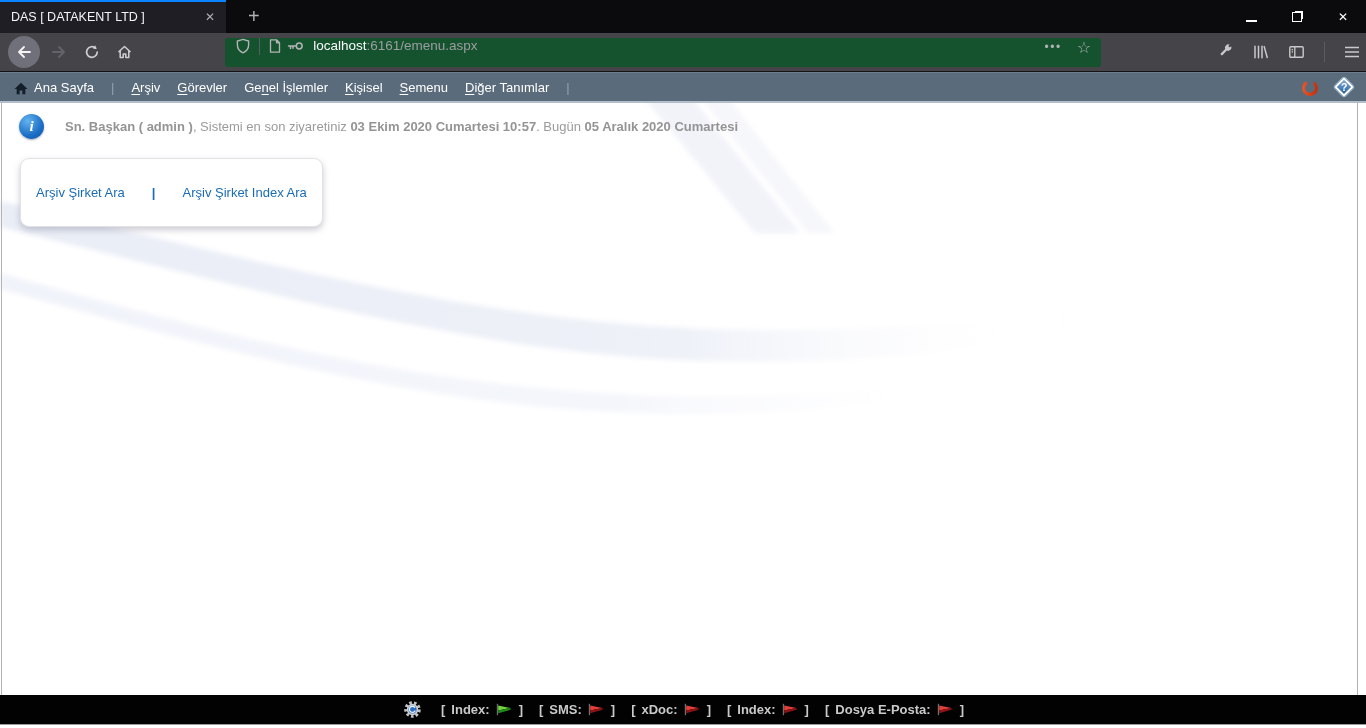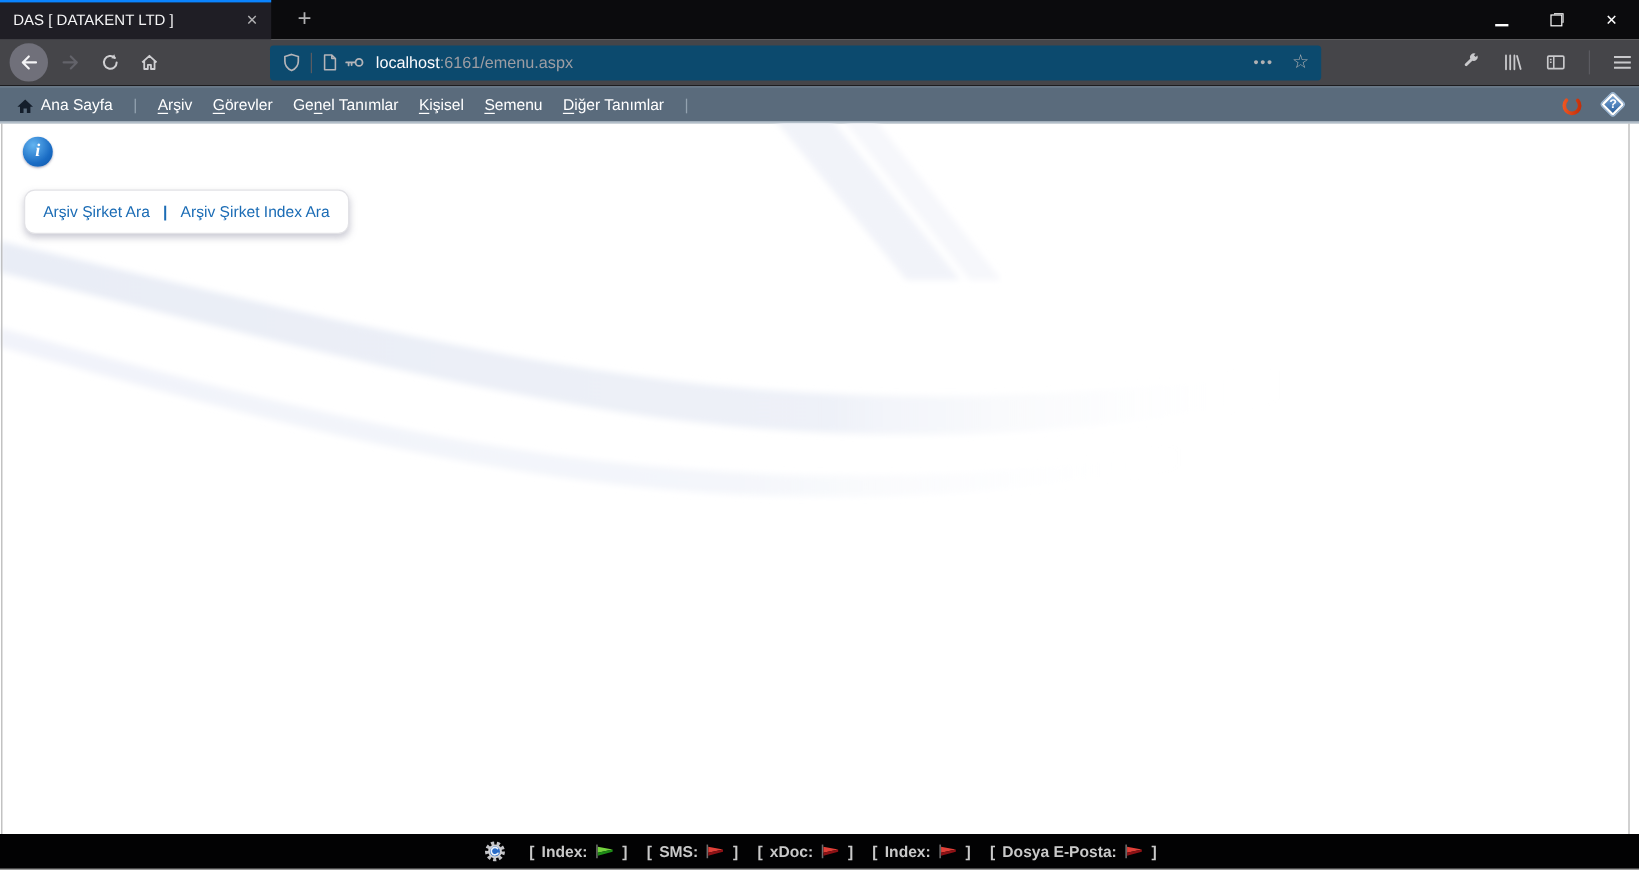--- a/index.html
+++ b/index.html
@@ -26,22 +26,22 @@
   .restore-glyph i{position:absolute;top:0;right:0;width:8px;height:8px;border:1px solid #fff}
   .restore-glyph::after{content:"";position:absolute;bottom:0;left:0;width:8px;height:8px;
     border:1px solid #fff;background:#0b0b0d}
 
   
   .toolbar{position:absolute;top:33px;left:0;width:100%;height:39px;background:#454549;
     border-bottom:1px solid #131316;display:flex;align-items:center;padding-left:8px}
   .tb-btn{display:flex;align-items:center;justify-content:center;cursor:pointer}
   .back-btn{width:32px;height:32px;border-radius:50%;background:#70707a}
   .icon-btn{width:28px;height:28px;border-radius:3px}
-  .urlbar{width:882px;height:29px;background:#0c4a6e;border-radius:3px;display:flex;
-    align-items:center;padding:0 10px;margin-left:87px;cursor:text}
+  .urlbar{width:882px;height:29px;background:#14532d;border-radius:3px;display:flex;
+    align-items:flex-start;padding:0 10px;margin-left:87px;cursor:text}
   .url-sep{width:1px;height:17px;background:#5b5b61;margin:0 8px}
   .url-text{margin-left:9px;font-size:13.5px;color:#9d9da3;white-space:nowrap}
   .url-host{color:#fbfbfe}
   .url-right{margin-left:auto;display:flex;align-items:center;gap:15px}
   .dots{font-size:12px;letter-spacing:1.5px;color:#b1b1b3;cursor:pointer}
   .star{font-size:16px;color:#b1b1b3;cursor:pointer}
   .tb-right{display:flex;align-items:center;gap:8px;margin-left:110px}
   .tb-vsep{width:1px;height:20px;background:#5b5b61;margin:0 5px}
 
   
@@ -65,22 +65,22 @@
   .edge.left{left:1px}
   .edge.right{right:8px}
   .info-row{position:absolute;top:11px;left:19px;display:flex;align-items:center;gap:21px}
   .info-icon{width:25px;height:25px;border-radius:50%;flex:0 0 25px;
     background:radial-gradient(circle at 35% 28%,#63b4f0,#1a6cc4 62%,#0d55a6);
     box-shadow:0 1px 2px rgba(0,0,60,.35);color:#fff;display:flex;align-items:center;
     justify-content:center;font:italic bold 15px "Liberation Serif",serif}
   .info-text{font-size:13px;color:#9b9b9b;white-space:nowrap}
   .info-text .b{font-weight:bold;color:#949494}
   .links-box{position:absolute;top:55px;left:20px;background:#fff;border:1px solid #e2e2e6;
-    border-radius:9px;box-shadow:0 3px 6px rgba(110,110,135,.35);padding:10px 15px;
-    display:flex;align-items:center;gap:11px;font-size:13px;white-space:nowrap}
+    border-radius:9px;box-shadow:0 3px 6px rgba(110,110,135,.35);padding:26px 15px;
+    display:flex;align-items:center;gap:27px;font-size:13px;white-space:nowrap}
   .app-link{color:#1b6cb5;text-decoration:none;cursor:pointer}
   .link-sep{color:#1b6cb5;font-weight:bold}
 
   
   .footer{position:absolute;top:695px;left:0;width:100%;height:29px;background:#020203;
     display:flex;align-items:center;justify-content:center;gap:16px}
   .status-item{display:flex;align-items:center;gap:6px;color:#c9c9c9;font-size:13px;
     font-weight:bold;white-space:nowrap}
   .gear-wrap{display:flex;align-items:center;margin-right:2px}
   .bottom-line{position:absolute;top:724px;left:0;width:100%;height:1px;background:#9a9a9a}
@@ -194,21 +194,21 @@
       <span>Ana Sayfa</span>
     </div>
     <span class="menu-sep">|</span>
     <div class="menu-item">
         <span><span></span><u>A</u><span>rşiv</span></span>
       </div>
     <div class="menu-item">
         <span><span></span><u>G</u><span>örevler</span></span>
       </div>
     <div class="menu-item">
-        <span><span>Ge</span><u>n</u><span>el Tanımlar</span></span>
+        <span><span>Ge</span><u>n</u><span>el İşlemler</span></span>
       </div>
     <div class="menu-item">
         <span><span></span><u>K</u><span>işisel</span></span>
       </div>
     <div class="menu-item">
         <span><span></span><u>S</u><span>emenu</span></span>
       </div>
     <div class="menu-item">
         <span><span></span><u>D</u><span>iğer Tanımlar</span></span>
       </div>
@@ -256,20 +256,21 @@
         <path d="M0,170 C160,215 330,261 500,281 C680,302 860,296 1020,263 C1150,236 1270,206 1366,183 L1366,197 C1260,223 1120,259 990,284 C820,316 640,319 470,295 C300,271 130,222 0,186 Z" fill="url(#fade2)"></path>
         <path d="M640,-10 L688,-10 L800,130 L755,130 Z" fill="#eceff7" opacity="0.75"></path>
         <path d="M697,-10 L724,-10 L834,130 L808,130 Z" fill="#f2f4fa" opacity="0.7"></path>
       </g>
     </svg>
     <div class="edge left"></div>
     <div class="edge right"></div>
 
     <div class="info-row">
       <div class="info-icon">i</div>
+      <div class="info-text"><span class="b">Sn. Başkan ( admin )</span><span>, Sistemi en son ziyaretiniz </span><span class="b">03 Ekim 2020 Cumartesi 10:57</span><span>. Bugün </span><span class="b">05 Aralık 2020 Cumartesi</span></div>
     </div>
 
     <div class="links-box">
       <a class="app-link">Arşiv Şirket Ara</a>
       <span class="link-sep">|</span>
       <a class="app-link">Arşiv Şirket Index Ara</a>
     </div>
   </div>
 
   <div class="footer">

